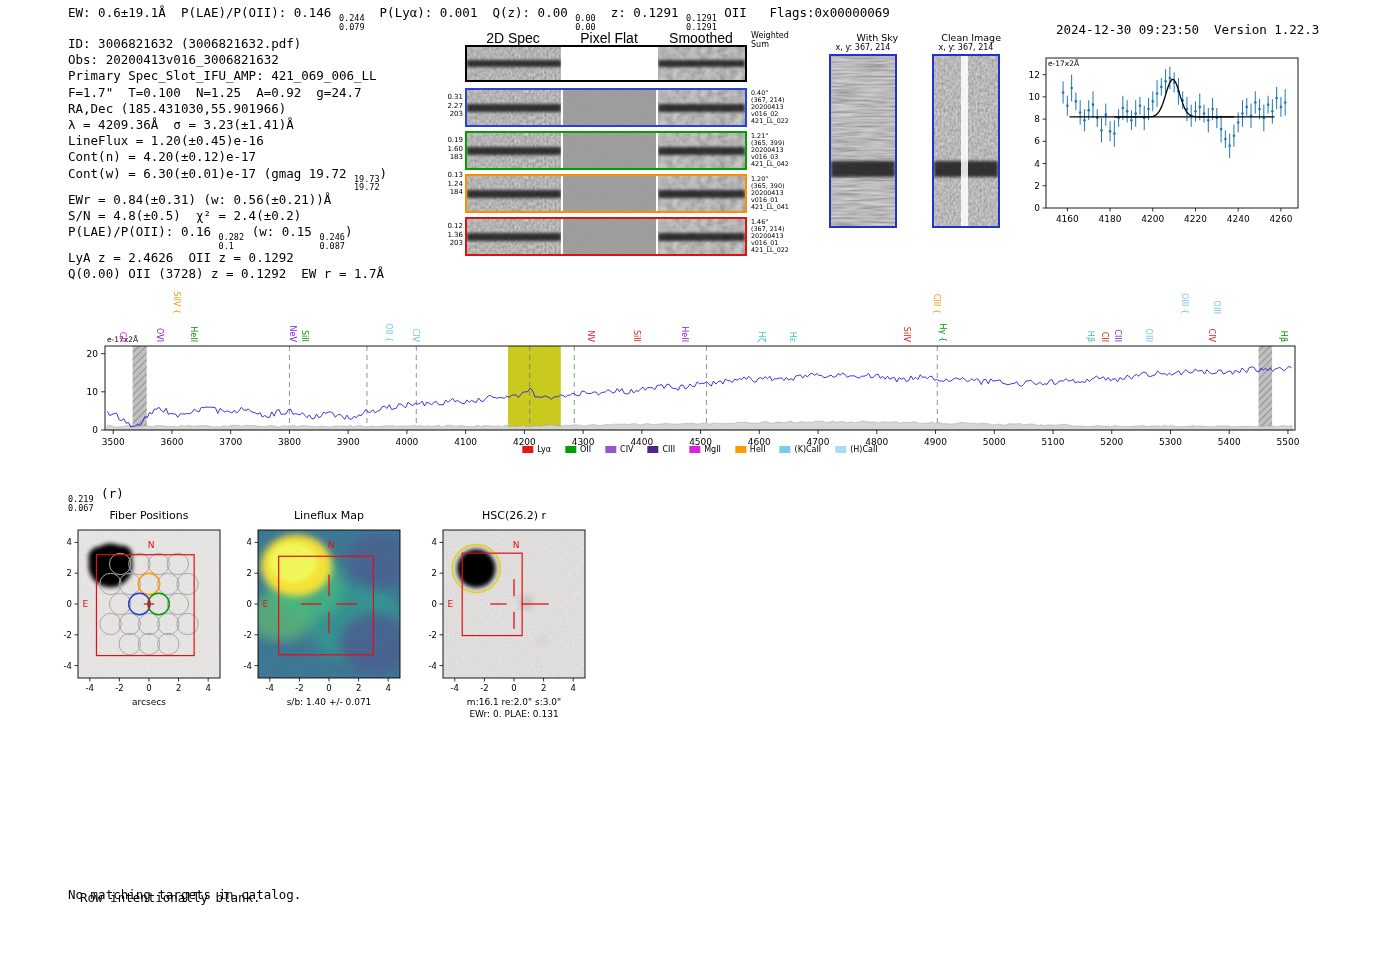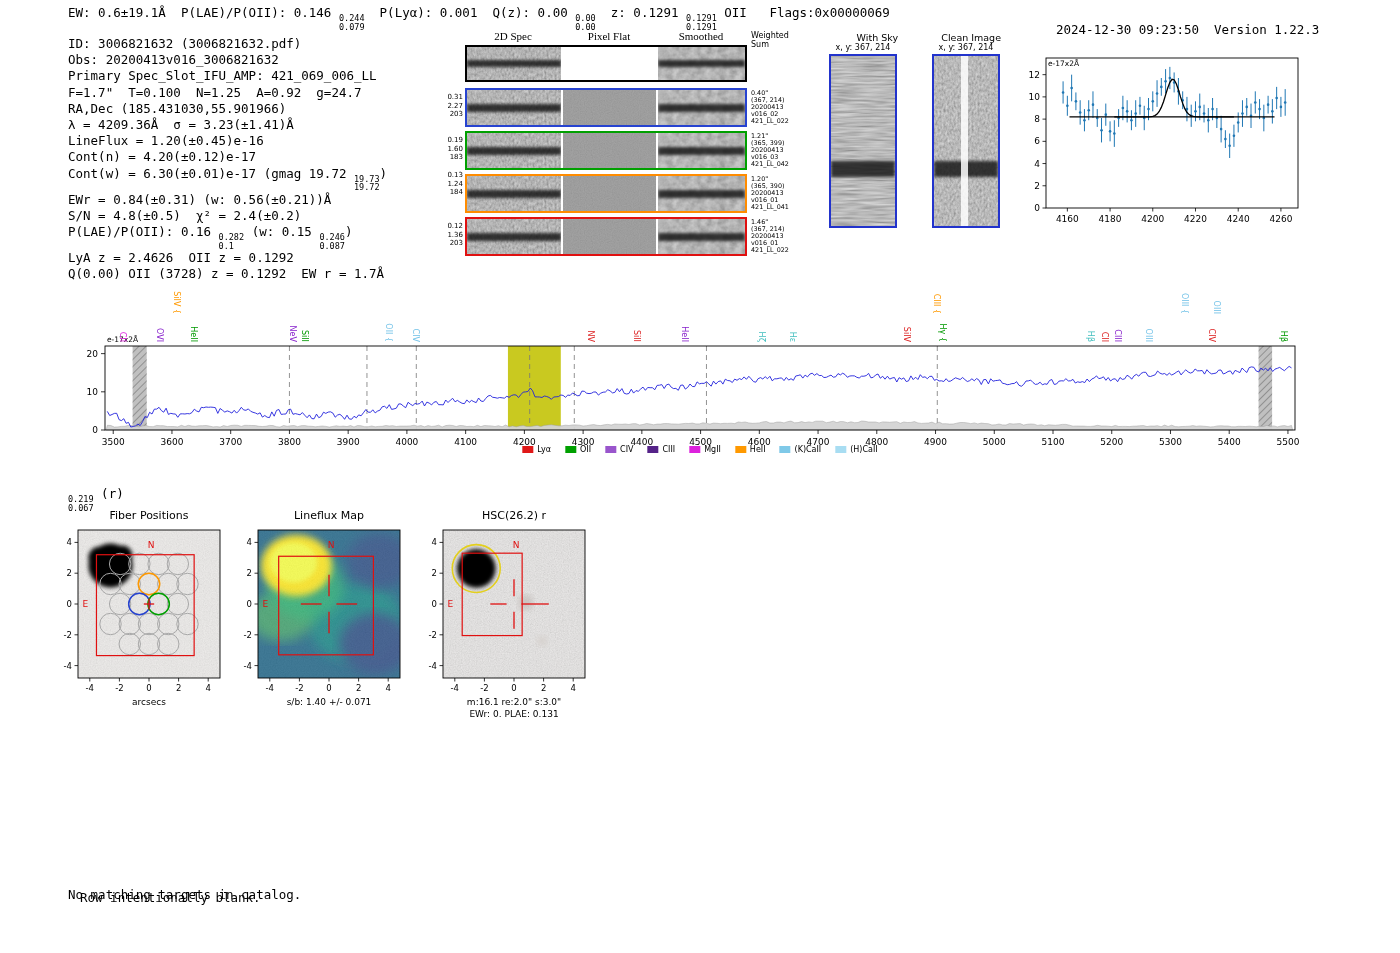--- a/index.html
+++ b/index.html
@@ -5,22 +5,22 @@
   html,body{margin:0;padding:0;background:#fff;}
   body{width:1400px;height:953px;position:relative;color:#000;
        font-family:"DejaVu Sans Mono","Liberation Mono",monospace;}
   .page{position:absolute;inset:0;overflow:hidden;}
   .abs{position:absolute;}
   .mono{font-family:"DejaVu Sans Mono","Liberation Mono",monospace;font-size:12.5px;white-space:pre;}
   .iline{line-height:16.2px;white-space:pre;}
   .stack{display:inline-flex;flex-direction:column;font-size:8.5px;line-height:8.5px;vertical-align:-4px;}
   
   #cutouts{position:absolute;left:443px;top:30px;width:350px;height:230px;}
-  .colhdr{position:absolute;top:0;transform:translateX(-50%);font-size:11px;
-          font-family:Liberation Serif, serif;}
+  .colhdr{position:absolute;top:0;transform:translateX(-50%);font-size:14px;
+          font-family:Liberation Sans, sans-serif;}
   .crow{position:absolute;left:22px;width:282px;display:flex;gap:2px;box-sizing:border-box;border:2px solid #000;background:#fff;}
   .cell{position:relative;overflow:hidden;flex:0 0 auto;}
   .band{position:absolute;left:0;right:0;top:40%;height:22%;background:#141414;filter:blur(1.6px);opacity:.82;}
   .leftlab{position:absolute;left:0;width:20px;font-size:7px;line-height:8.6px;text-align:right;
            font-family:"DejaVu Sans","Liberation Sans",sans-serif;}
   .rightlab{position:absolute;left:308px;width:42px;font-size:6.4px;line-height:7.1px;
            font-family:"DejaVu Sans","Liberation Sans",sans-serif;}
   .weightedlab{position:absolute;left:308px;font-size:8px;line-height:8.8px;
            font-family:"DejaVu Sans","Liberation Sans",sans-serif;}
   

